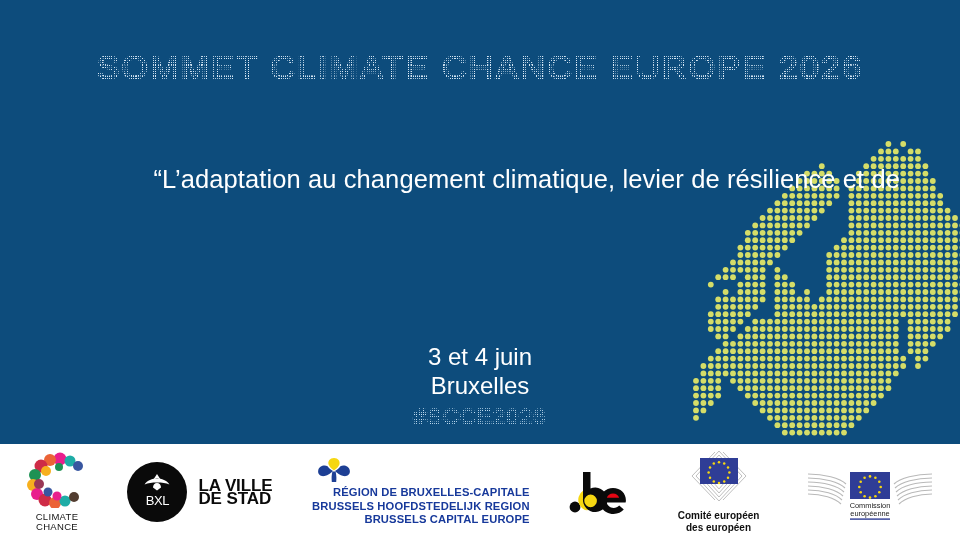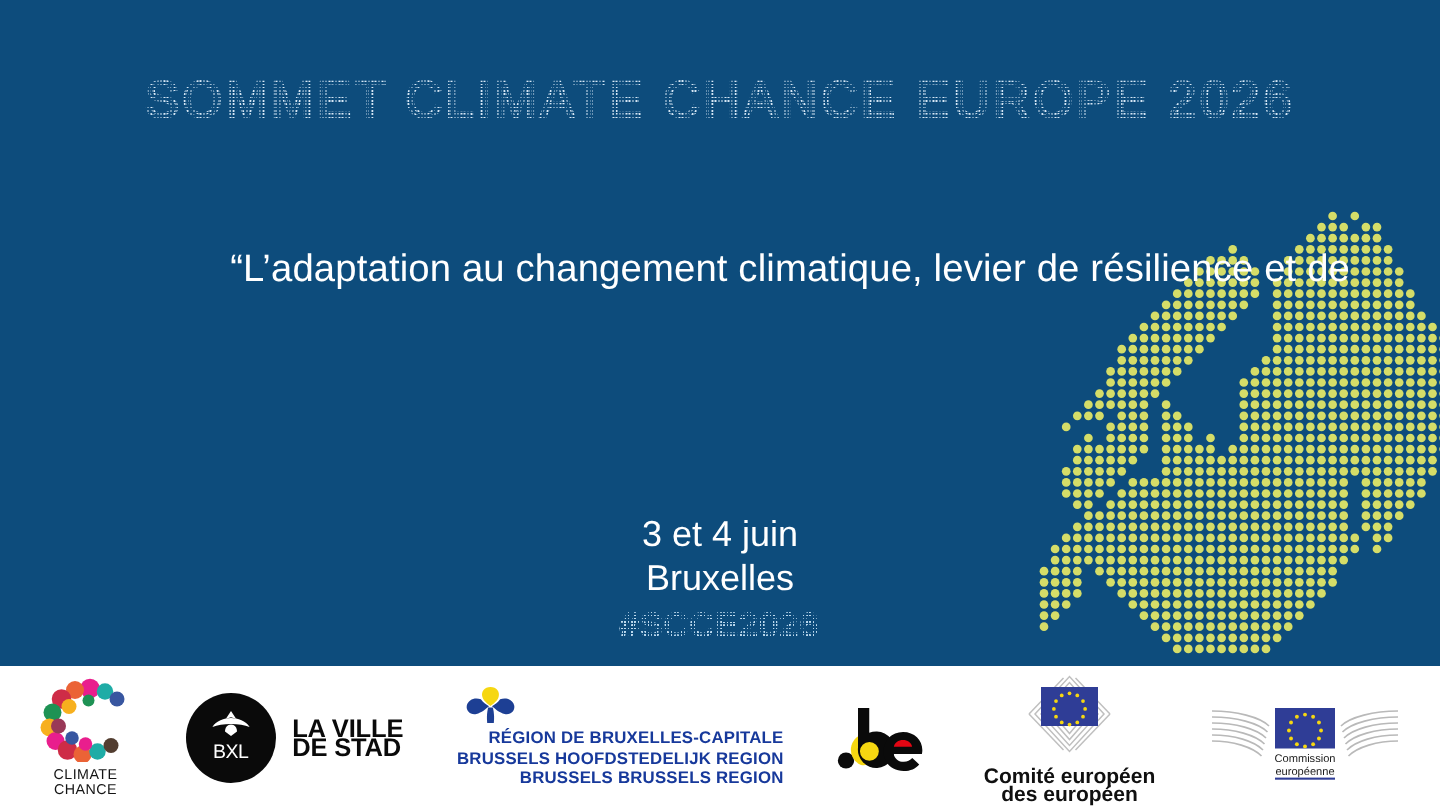--- a/index.html
+++ b/index.html
@@ -86,21 +86,21 @@
   
   .brx { flex-direction:column; align-items:flex-start;text-align:right; }
   .brx-iris { width:40px; height:26px; margin-left:2px; }
   .brx-txt { color:#17399b; font-size:11.2px; font-weight:bold; line-height:13.6px; letter-spacing:.15px; margin-top:3px; }
 
   
   .be-mark { width:62px; height:44px; }
 
   
   .cor { flex-direction:column; align-items:center; }
-  .cor-txt { margin-top:4px; text-align:center; color:#101010; font-size:14px; font-weight:bold; line-height:12px; }
+  .cor-txt { margin-top:4px; text-align:center; color:#101010; font-size:10px; font-weight:bold; line-height:12px; }
 
   
   .ec { flex-direction:column; align-items:center; }
   .ec-mark { width:128px; height:56px; }
 </style>
 </head>
 <body>
 
 <div class="stage">
 
@@ -1070,21 +1070,21 @@
         <svg width="40" height="26" viewBox="0 0 40 26" xmlns="http://www.w3.org/2000/svg">
           <path d="M20 1 C16 1 13.5 4.2 14.6 7.6 C15.4 10.2 18 12 20 13.6 C22 12 24.6 10.2 25.4 7.6 C26.5 4.2 24 1 20 1 Z" fill="#f6d711"></path>
           <path d="M13.6 9.2 C9.6 7.6 5 9.4 4.2 13.4 C3.5 17 6.6 19.8 10.6 19 C14 18.3 17 15.6 19 13.9 C16.9 12.6 15.1 11.4 13.6 9.2 Z" fill="#1d3f94"></path>
           <path d="M26.4 9.2 C30.4 7.6 35 9.4 35.8 13.4 C36.5 17 33.4 19.8 29.4 19 C26 18.3 23 15.6 21 13.9 C23.1 12.6 24.9 11.4 26.4 9.2 Z" fill="#1d3f94"></path>
           <path d="M18.4 14.6 C17.6 18 17.4 21.6 17.8 25 L22.2 25 C22.6 21.6 22.4 18 21.6 14.6 Z" fill="#1d3f94"></path>
         </svg>
       </div>
       <div class="brx-txt">
         <div>RÉGION DE BRUXELLES-CAPITALE</div>
         <div>BRUSSELS HOOFDSTEDELIJK REGION</div>
-        <div>BRUSSELS BRUSSELS REGION</div>
+        <div>BRUSSELS CAPITAL EUROPE</div>
       </div>
     </div>
 
     <div class="logo">
       <div class="be-mark">
         <svg width="62" height="44" viewBox="0 0 62 44" xmlns="http://www.w3.org/2000/svg">
           <circle cx="6" cy="37" r="5.4" fill="#0a0a0a"></circle>
           <path d="M22 19 A11 11 0 0 0 16 40 A11 11 0 0 0 22 19 Z" fill="#f6d711"></path>
           <path d="M14 2 L21.5 2 L21.5 18.5 A12.2 12.2 0 1 1 14 28.5 Z
                    M21.6 24.6 A6.3 6.3 0 1 0 21.6 37.2 A6.3 6.3 0 0 0 21.6 24.6 Z" fill="#0a0a0a"></path>

